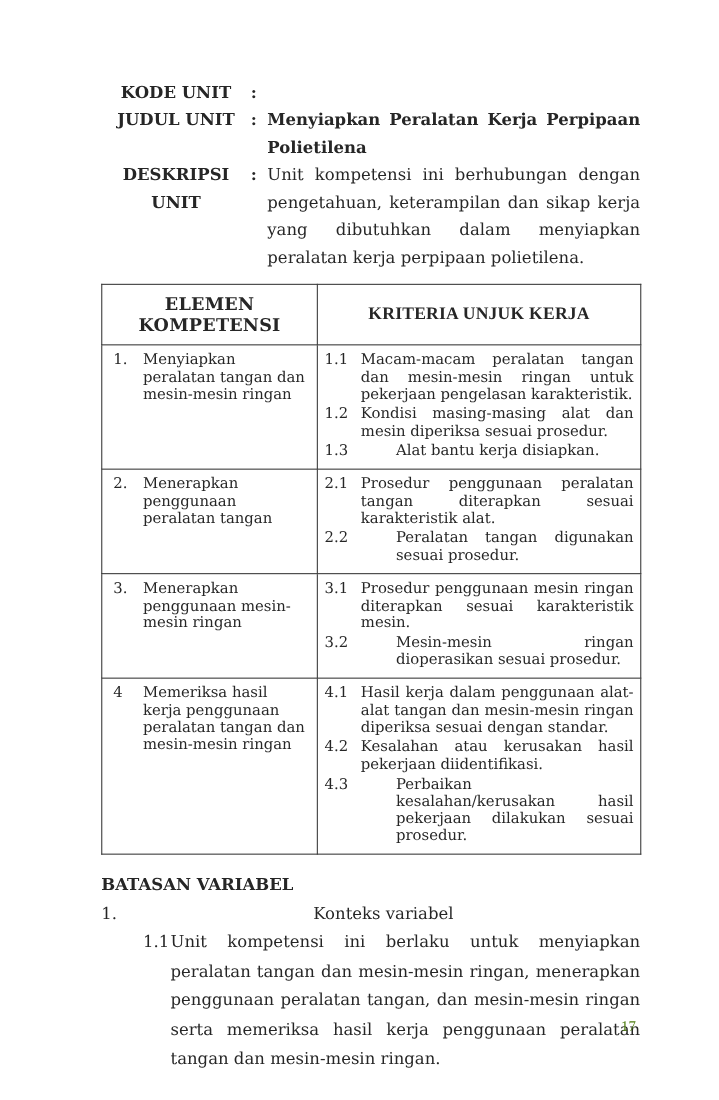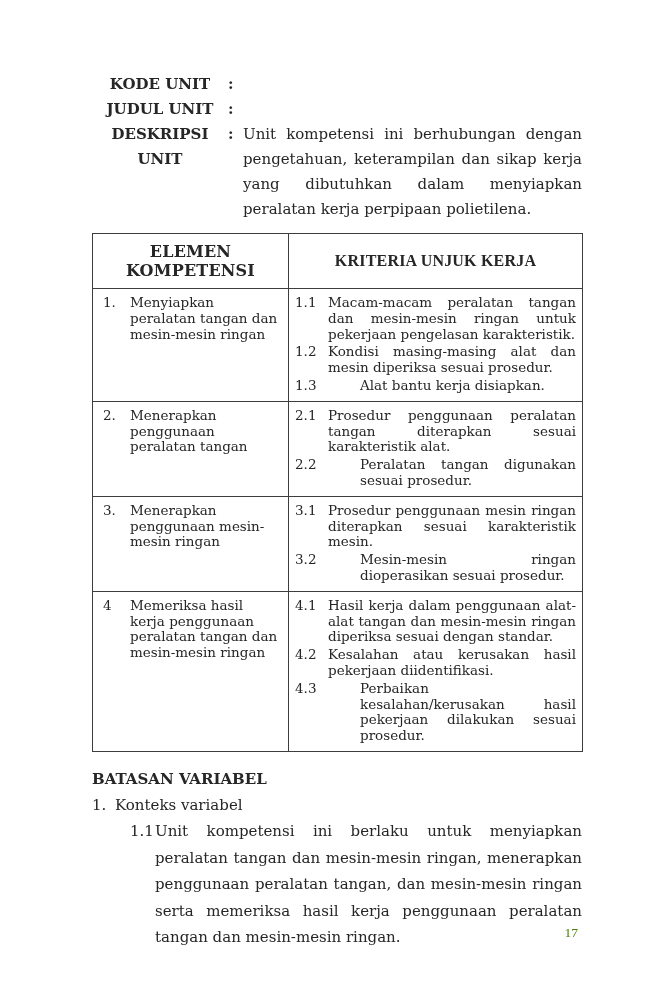--- a/index.html
+++ b/index.html
@@ -60,21 +60,21 @@
   .crit-item { display: flex; margin-bottom: 2px; }
   .crit-item:last-child { margin-bottom: 0; gap: 32px; }
   .cr-num { width: 33px; flex-shrink: 0; }
   .cr-text { flex: 1; text-align: justify; }
 
   
   .bv { margin-top: 14px; font-size: 15px; }
   .bv-title { font-weight: bold; line-height: 26px; }
   .bv-item { display: flex; line-height: 26.5px; }
   .bv-num { width: 23px; flex-shrink: 0; }
-  .bv-text { flex: 1; }
+  .bv-text { flex: 1; text-align: center; }
   .bv-sub { display: flex; margin-left: 38px; line-height: 26.5px; }
   .bv-sub-num { width: 25px; flex-shrink: 0; }
   .bv-sub-text { flex: 1; text-align: justify; }
 
   
   .page-num {
     position: absolute;
     top: 925px;
     right: 76px;
     font-family: "Liberation Serif", serif;
@@ -89,20 +89,29 @@
   <div class="content">
 
     <div>
       <div class="hrow">
         <span class="h-label">KODE UNIT</span>
         <span class="h-colon">:</span>
       </div>
       <div class="hrow">
         <span class="h-label">JUDUL UNIT</span>
         <span class="h-colon">:</span>
+        <span class="h-value h-bold">
+          <span class="judul-line1">
+              <span>Menyiapkan</span>
+              <span>Peralatan</span>
+              <span>Kerja</span>
+              <span>Perpipaan</span>
+            </span>
+          <span class="judul-line2">Polietilena</span>
+        </span>
       </div>
       <div class="hrow">
         <span class="h-label">DESKRIPSI UNIT</span>
         <span class="h-colon">:</span>
         <span class="h-value">Unit kompetensi ini berhubungan dengan pengetahuan, keterampilan dan sikap kerja yang dibutuhkan dalam menyiapkan peralatan kerja perpipaan polietilena.</span>
       </div>
     </div>
 
     <table class="comp">
       <thead>

